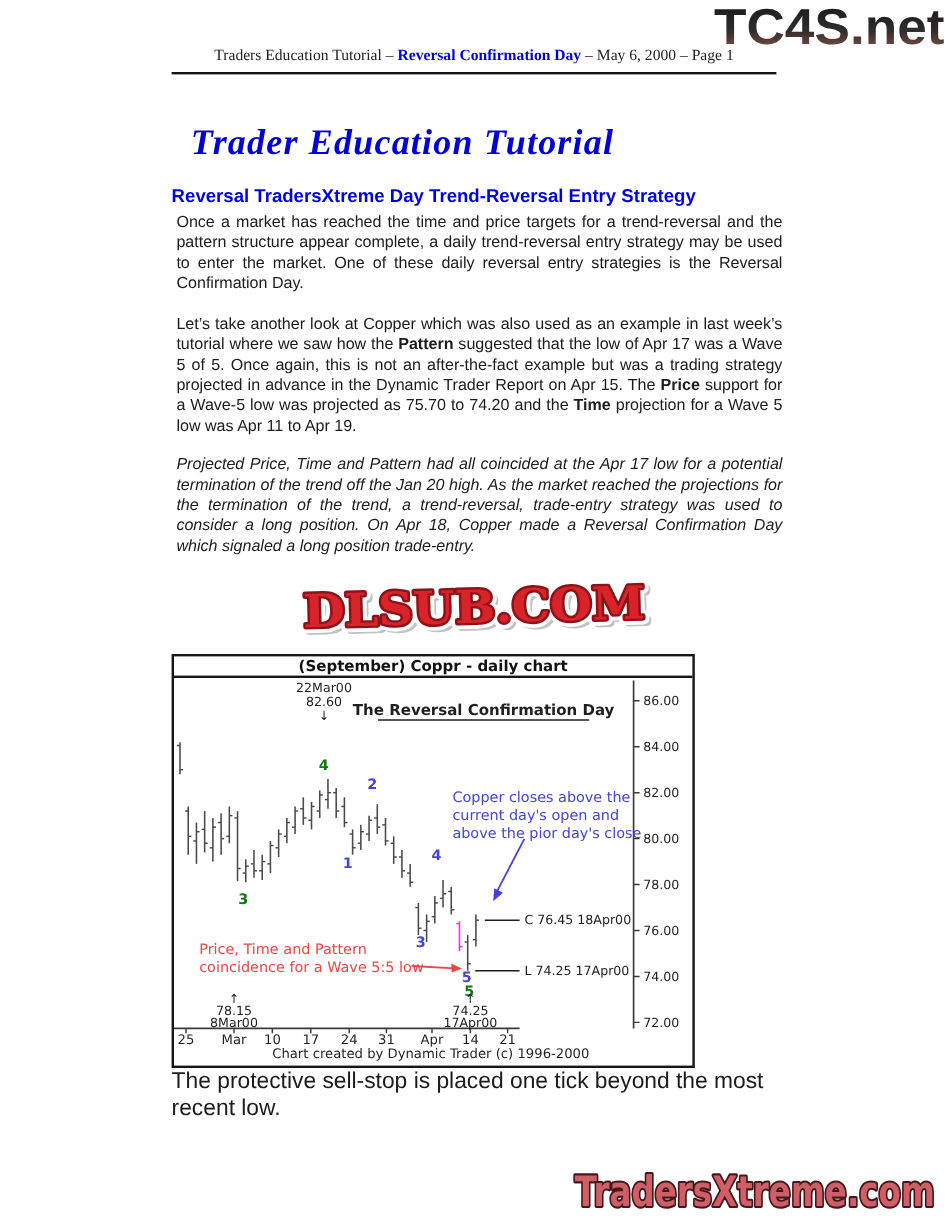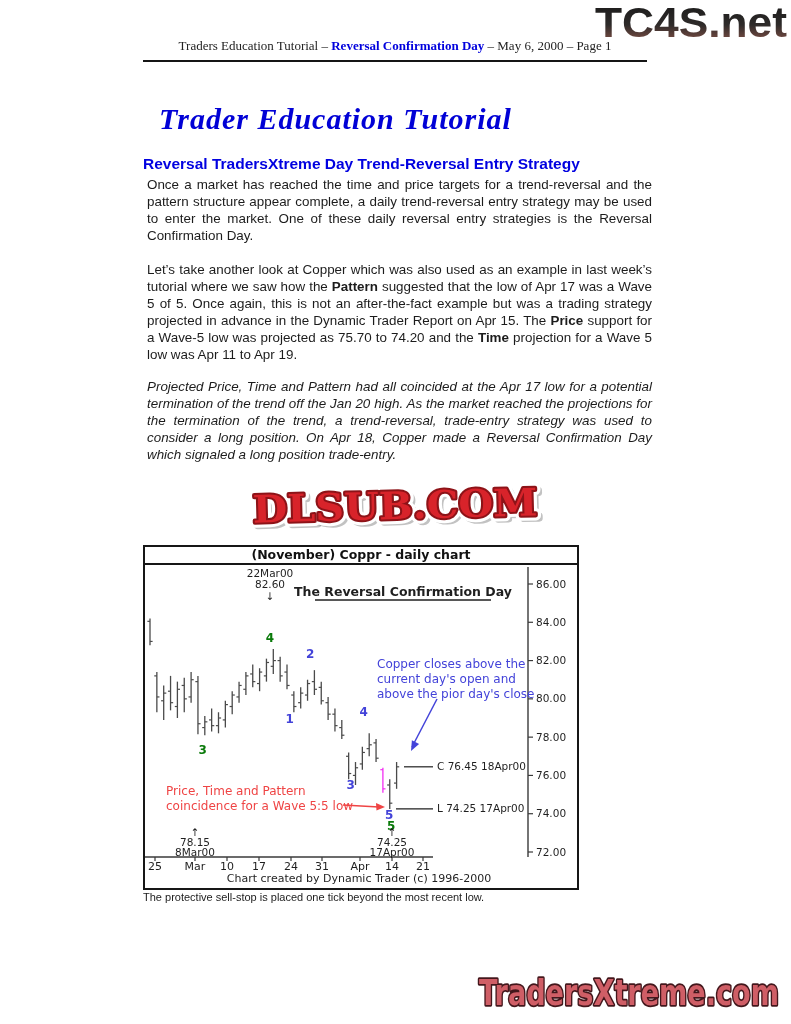--- a/index.html
+++ b/index.html
@@ -20,21 +20,21 @@
   p.body .u{}
   .p1{top:176px;} .p2{top:261px;} .p3{top:378px;font-style:italic;} .p4{top:478px;}
   .wm{position:absolute;left:240px;top:475px;}
   .chartbox{position:absolute;left:143px;top:545px;width:436px;height:345px;
             border:2px solid #161616;box-sizing:border-box;background:#fff;}
   .charttitle{height:16px;line-height:16px;border-bottom:2px solid #161616;
               text-align:center;font-family:"DejaVu Sans",sans-serif;
               font-size:12.5px;font-weight:bold;color:#111;}
   .plot{display:block;}
   .caption{position:absolute;left:143px;top:891px;width:520px;margin:0;
-           font-size:11px;}
+           font-size:19px;}
   .footer{position:absolute;left:143px;top:934px;width:504px;text-align:center;
           font-family:"Liberation Serif",serif;font-size:12px;color:#222;}
   .txlogo{position:absolute;left:468px;top:966px;}
 </style>
 </head>
 <body>
 
 <div class="page">
 
   <div class="hdrline">
@@ -63,21 +63,21 @@
   <svg class="wm" width="310" height="62">
     <g transform="rotate(-1.5 155 31)" font-family="DejaVu Serif, serif" font-weight="bold" font-size="38" text-anchor="middle">
       <text x="158" y="47" fill="rgba(80,80,80,0.35)" stroke="rgba(80,80,80,0.35)" stroke-width="7" stroke-linejoin="round" textLength="285" lengthAdjust="spacingAndGlyphs">DLSUB.COM</text>
       <text x="155" y="44" fill="none" stroke="#ffffff" stroke-width="10" stroke-linejoin="round" textLength="285" lengthAdjust="spacingAndGlyphs">DLSUB.COM</text>
       <text x="155" y="44" fill="none" stroke="#8d1318" stroke-width="4" stroke-linejoin="round" textLength="285" lengthAdjust="spacingAndGlyphs">DLSUB.COM</text>
       <text x="155" y="44" fill="#d8232a" textLength="285" lengthAdjust="spacingAndGlyphs">DLSUB.COM</text>
     </g>
   </svg>
 
   <div class="chartbox">
-    <div class="charttitle">(November) Coppr - daily chart</div>
+    <div class="charttitle">(September) Coppr - daily chart</div>
     <svg id="plot" class="plot" width="432" height="323">
         <line x1="383" y1="2" x2="383" y2="292" stroke="#3a3a3a" stroke-width="1.4"></line>
         <line x1="0" y1="292" x2="288" y2="292" stroke="#3a3a3a" stroke-width="1.4"></line>
         <line x1="383" y1="19" x2="388" y2="19" stroke="#3a3a3a" stroke-width="1.2"></line>
         <text x="391" y="22.5" font-family="DejaVu Sans, sans-serif" font-size="10.5" fill="#1f1f1f">86.00</text>
         <line x1="383" y1="57.285714285714285" x2="388" y2="57.285714285714285" stroke="#3a3a3a" stroke-width="1.2"></line>
         <text x="391" y="60.785714285714285" font-family="DejaVu Sans, sans-serif" font-size="10.5" fill="#1f1f1f">84.00</text>
         <line x1="383" y1="95.57142857142857" x2="388" y2="95.57142857142857" stroke="#3a3a3a" stroke-width="1.2"></line>
         <text x="391" y="99.07142857142857" font-family="DejaVu Sans, sans-serif" font-size="10.5" fill="#1f1f1f">82.00</text>
         <line x1="383" y1="133.85714285714286" x2="388" y2="133.85714285714286" stroke="#3a3a3a" stroke-width="1.2"></line>

